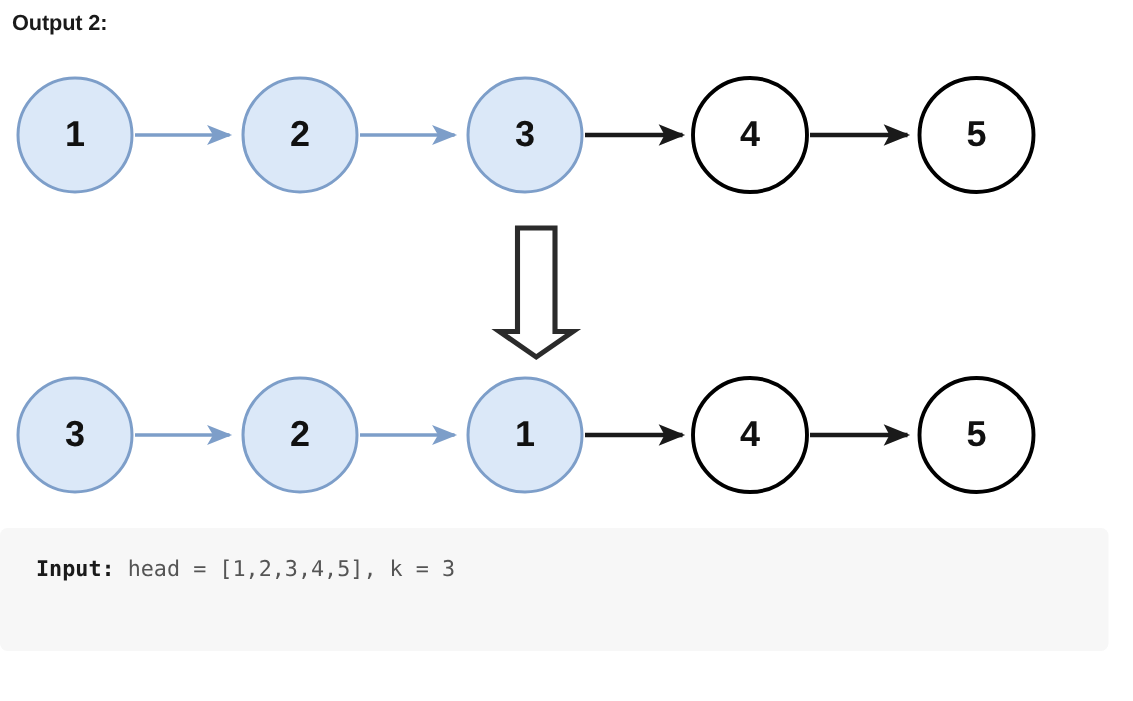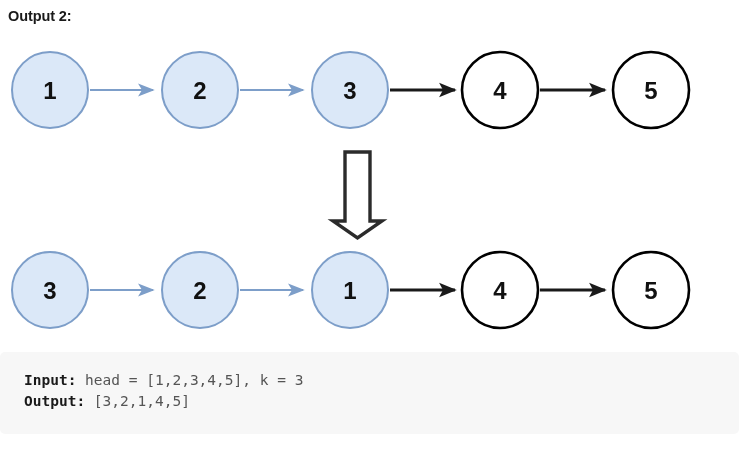--- a/index.html
+++ b/index.html
@@ -137,14 +137,13 @@
       <g>
         <circle cx="651" cy="262" r="38" fill="#ffffff" stroke="#000000" stroke-width="2.6"></circle>
         <text x="651" y="262" text-anchor="middle" dominant-baseline="central" font-family="Liberation Sans, sans-serif" font-size="24" font-weight="bold" fill="#111111">5</text>
       </g>
     </g>
   </svg>
 </div>
 
 <div id="code-block">
   <div class="code-line"><span class="code-key">Input:</span><span class="code-val"> head = [1,2,3,4,5], k = 3</span></div>
-  <div class="code-line"><span class="code-key">Output:</span><span class="code-val"> [3,2,1,4,5]</span></div>
 </div>
 
 </body></html>

